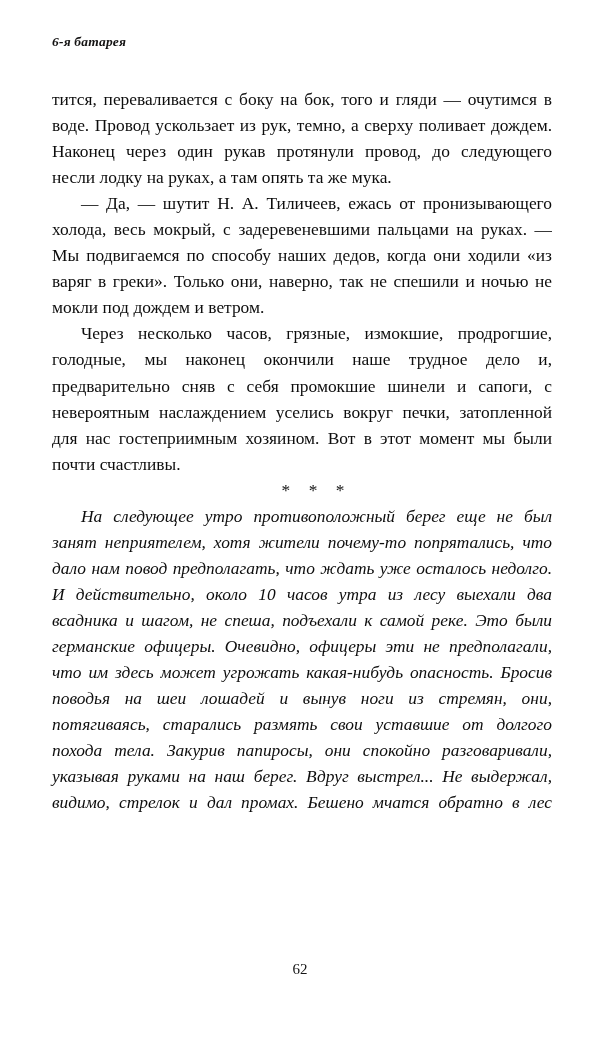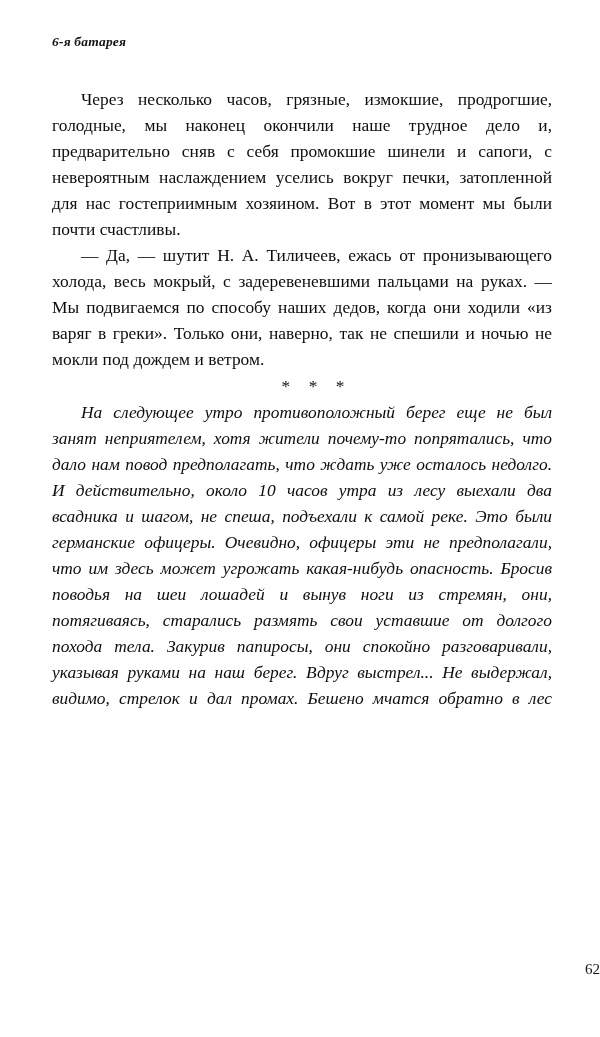--- a/index.html
+++ b/index.html
@@ -74,39 +74,40 @@
     padding-bottom: 19px;
     color: #0d0d0d;
   }
 
   
   .folio {
     position: absolute;
     left: 0;
     top: 959px;
     width: 600px;
-    text-align: right;
+    text-align: center;
     font-size: 15px;
     line-height: 20px;
     color: #151515;
   }
 </style>
 </head>
 <body>
 
 <div class="page">
 
   <div class="running-head">6-я батарея</div>
 
   <div class="textblock">
 
+    <p class="noindent">тится, переваливается с боку на бок, того и гляди — очутимся в воде. Провод ускользает из рук, темно, а сверху поливает дождем. Наконец через один рукав протянули провод, до следующего несли лодку на руках, а там опять та же мука.</p>
+
+    <p>— Да, — шутит Н. А. Тиличеев, ежась от пронизывающего холода, весь мокрый, с задеревеневшими пальцами на руках. — Мы подвигаемся по способу наших дедов, когда они ходили «из варяг в греки». Только они, наверно, так не спешили и ночью не мокли под дождем и ветром.</p>
 
     <p>Через несколько часов, грязные, измокшие, продрогшие, голодные, мы наконец окончили наше трудное дело и, предварительно сняв с себя промокшие шинели и сапоги, с невероятным наслаждением уселись вокруг печки, затопленной для нас гостеприимным хозяином. Вот в этот момент мы были почти счастливы.</p>
-
-    <p>— Да, — шутит Н. А. Тиличеев, ежась от пронизывающего холода, весь мокрый, с задеревеневшими пальцами на руках. — Мы подвигаемся по способу наших дедов, когда они ходили «из варяг в греки». Только они, наверно, так не спешили и ночью не мокли под дождем и ветром.</p>
 
     <p class="sep">* * *</p>
 
     <p class="full-last">На следующее утро противоположный берег еще не был занят неприятелем, хотя жители почему-то попрятались, что дало нам повод предполагать, что ждать уже осталось недолго. И действительно, около 10 часов утра из лесу выехали два всадника и шагом, не спеша, подъехали к самой реке. Это были германские офицеры. Очевидно, офицеры эти не предполагали, что им здесь может угрожать какая-нибудь опасность. Бросив поводья на шеи лошадей и вынув ноги из стремян, они, потягиваясь, старались размять свои уставшие от долгого похода тела. Закурив папиросы, они спокойно разговаривали, указывая руками на наш берег. Вдруг выстрел... Не выдержал, видимо, стрелок и дал промах. Бешено мчатся обратно в лес</p>
 
   </div>
 
   <div class="folio">62</div>
 
 </div>

